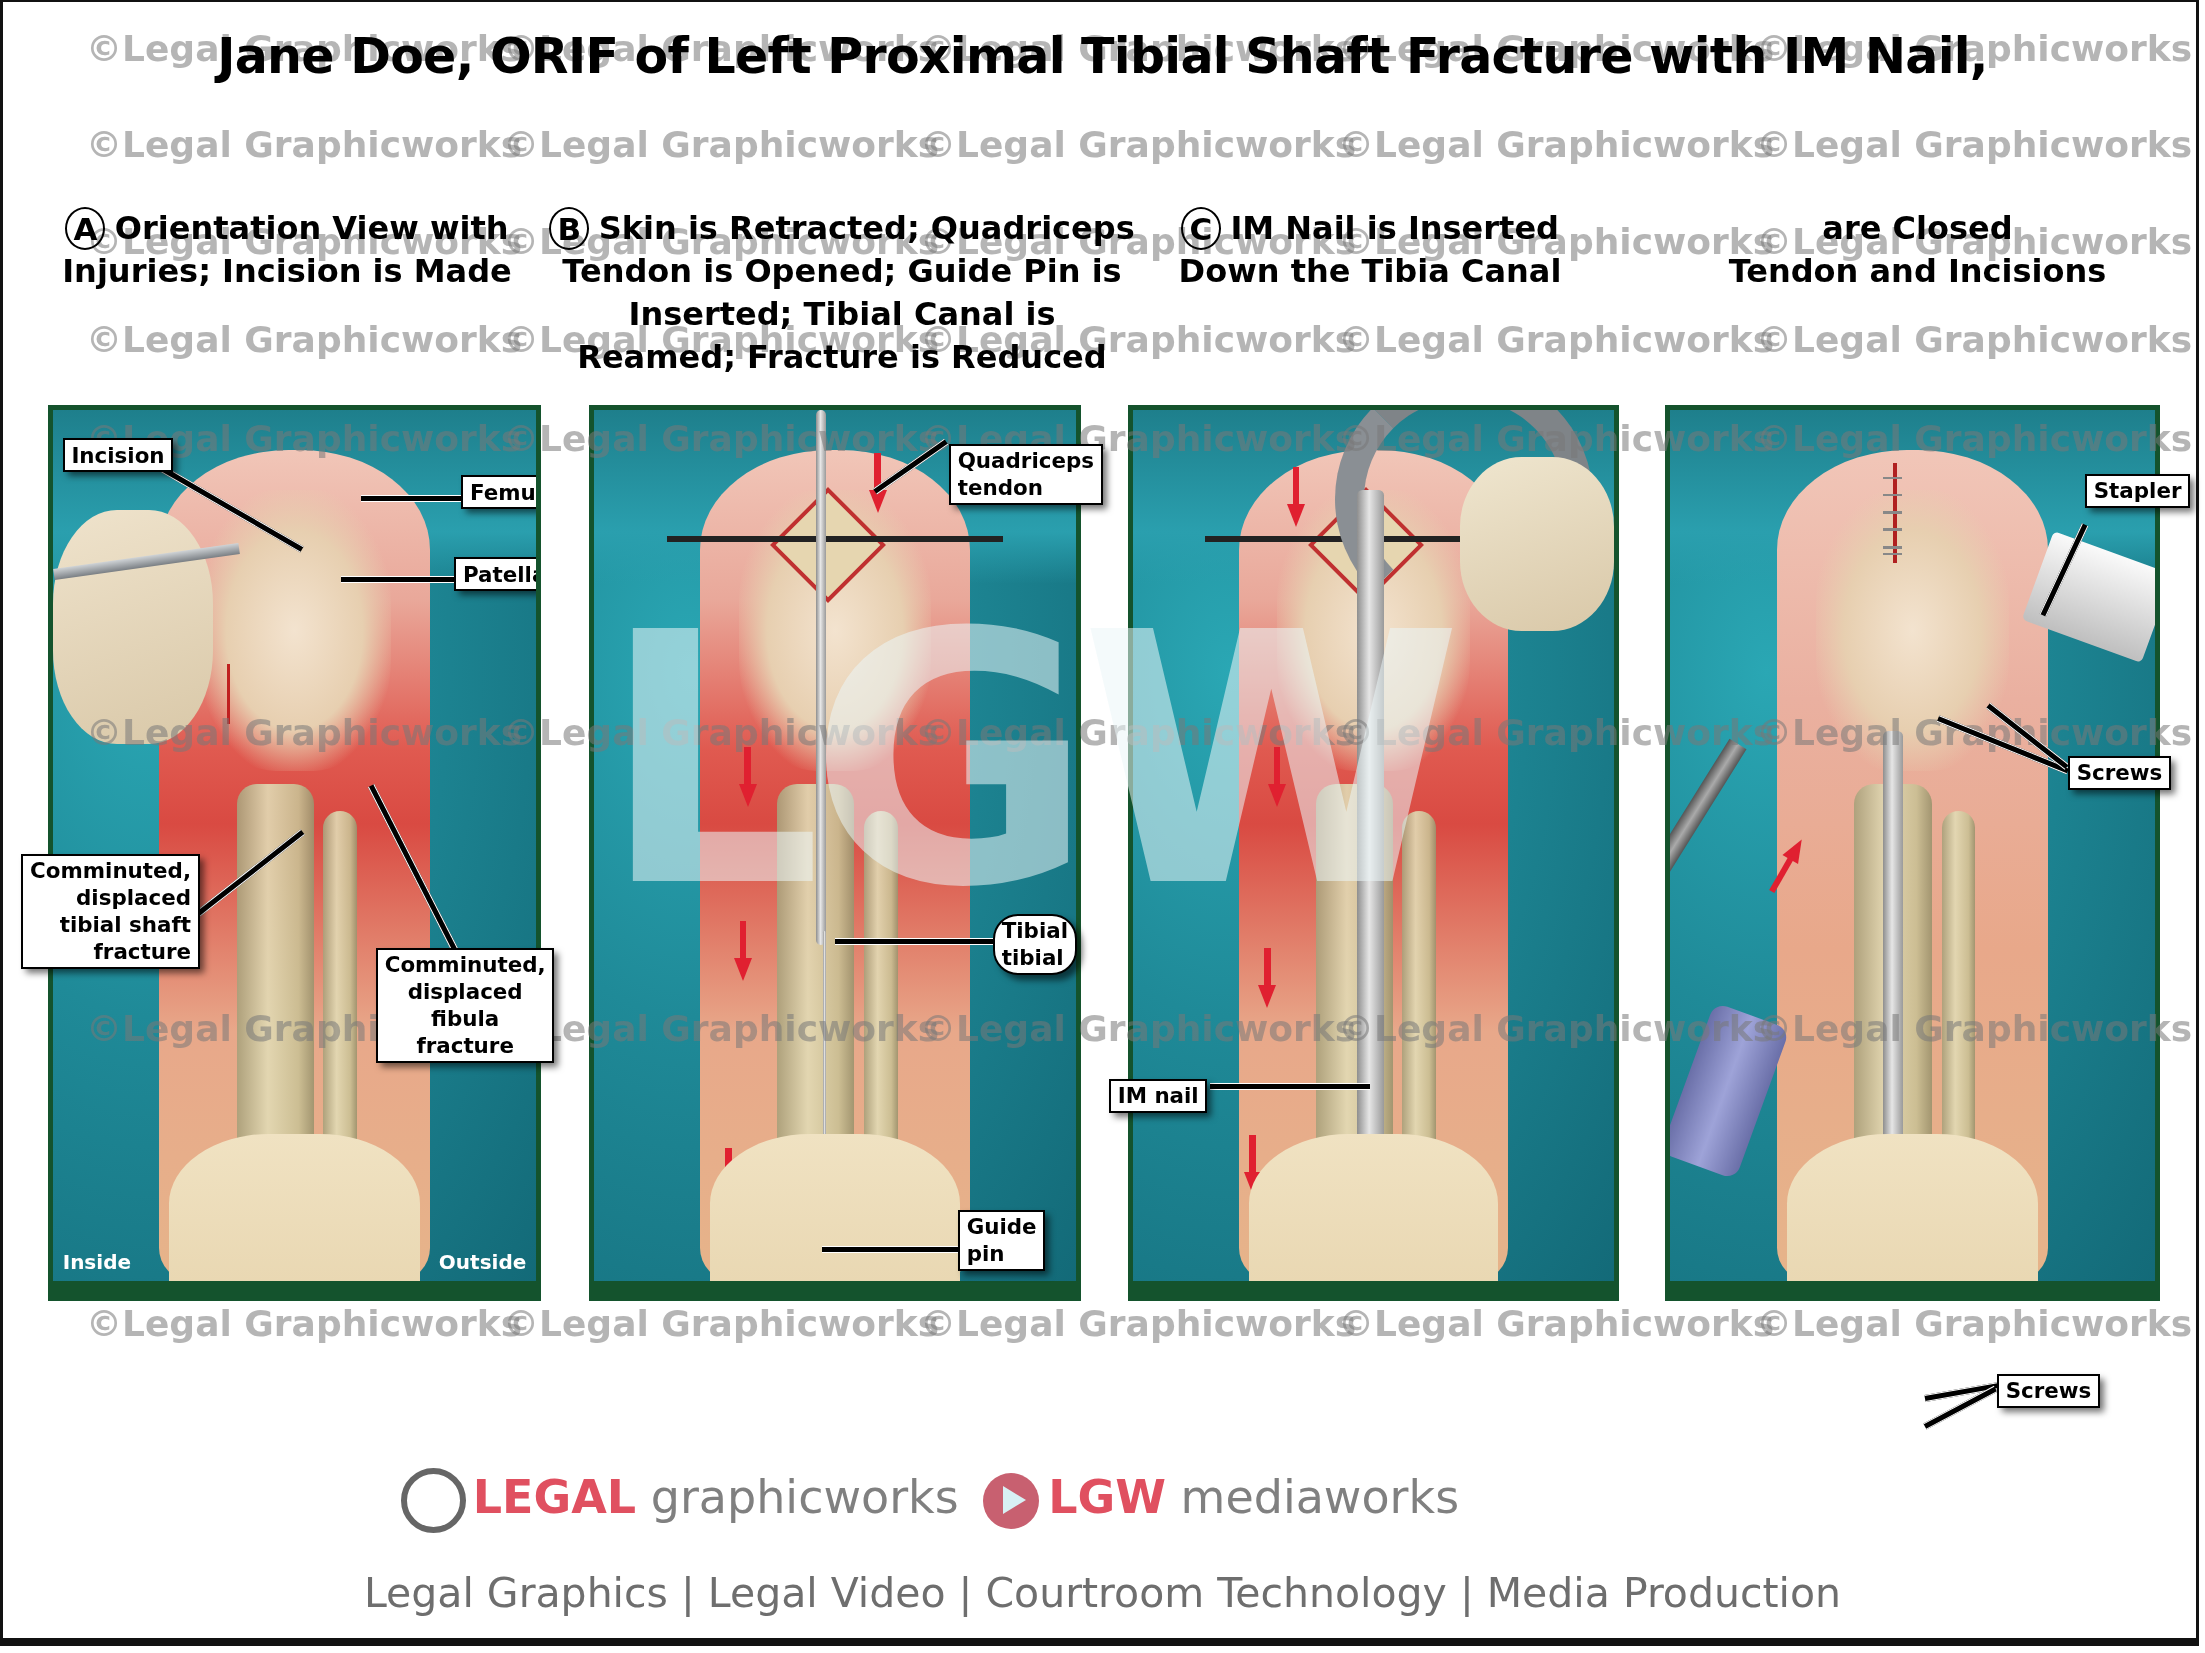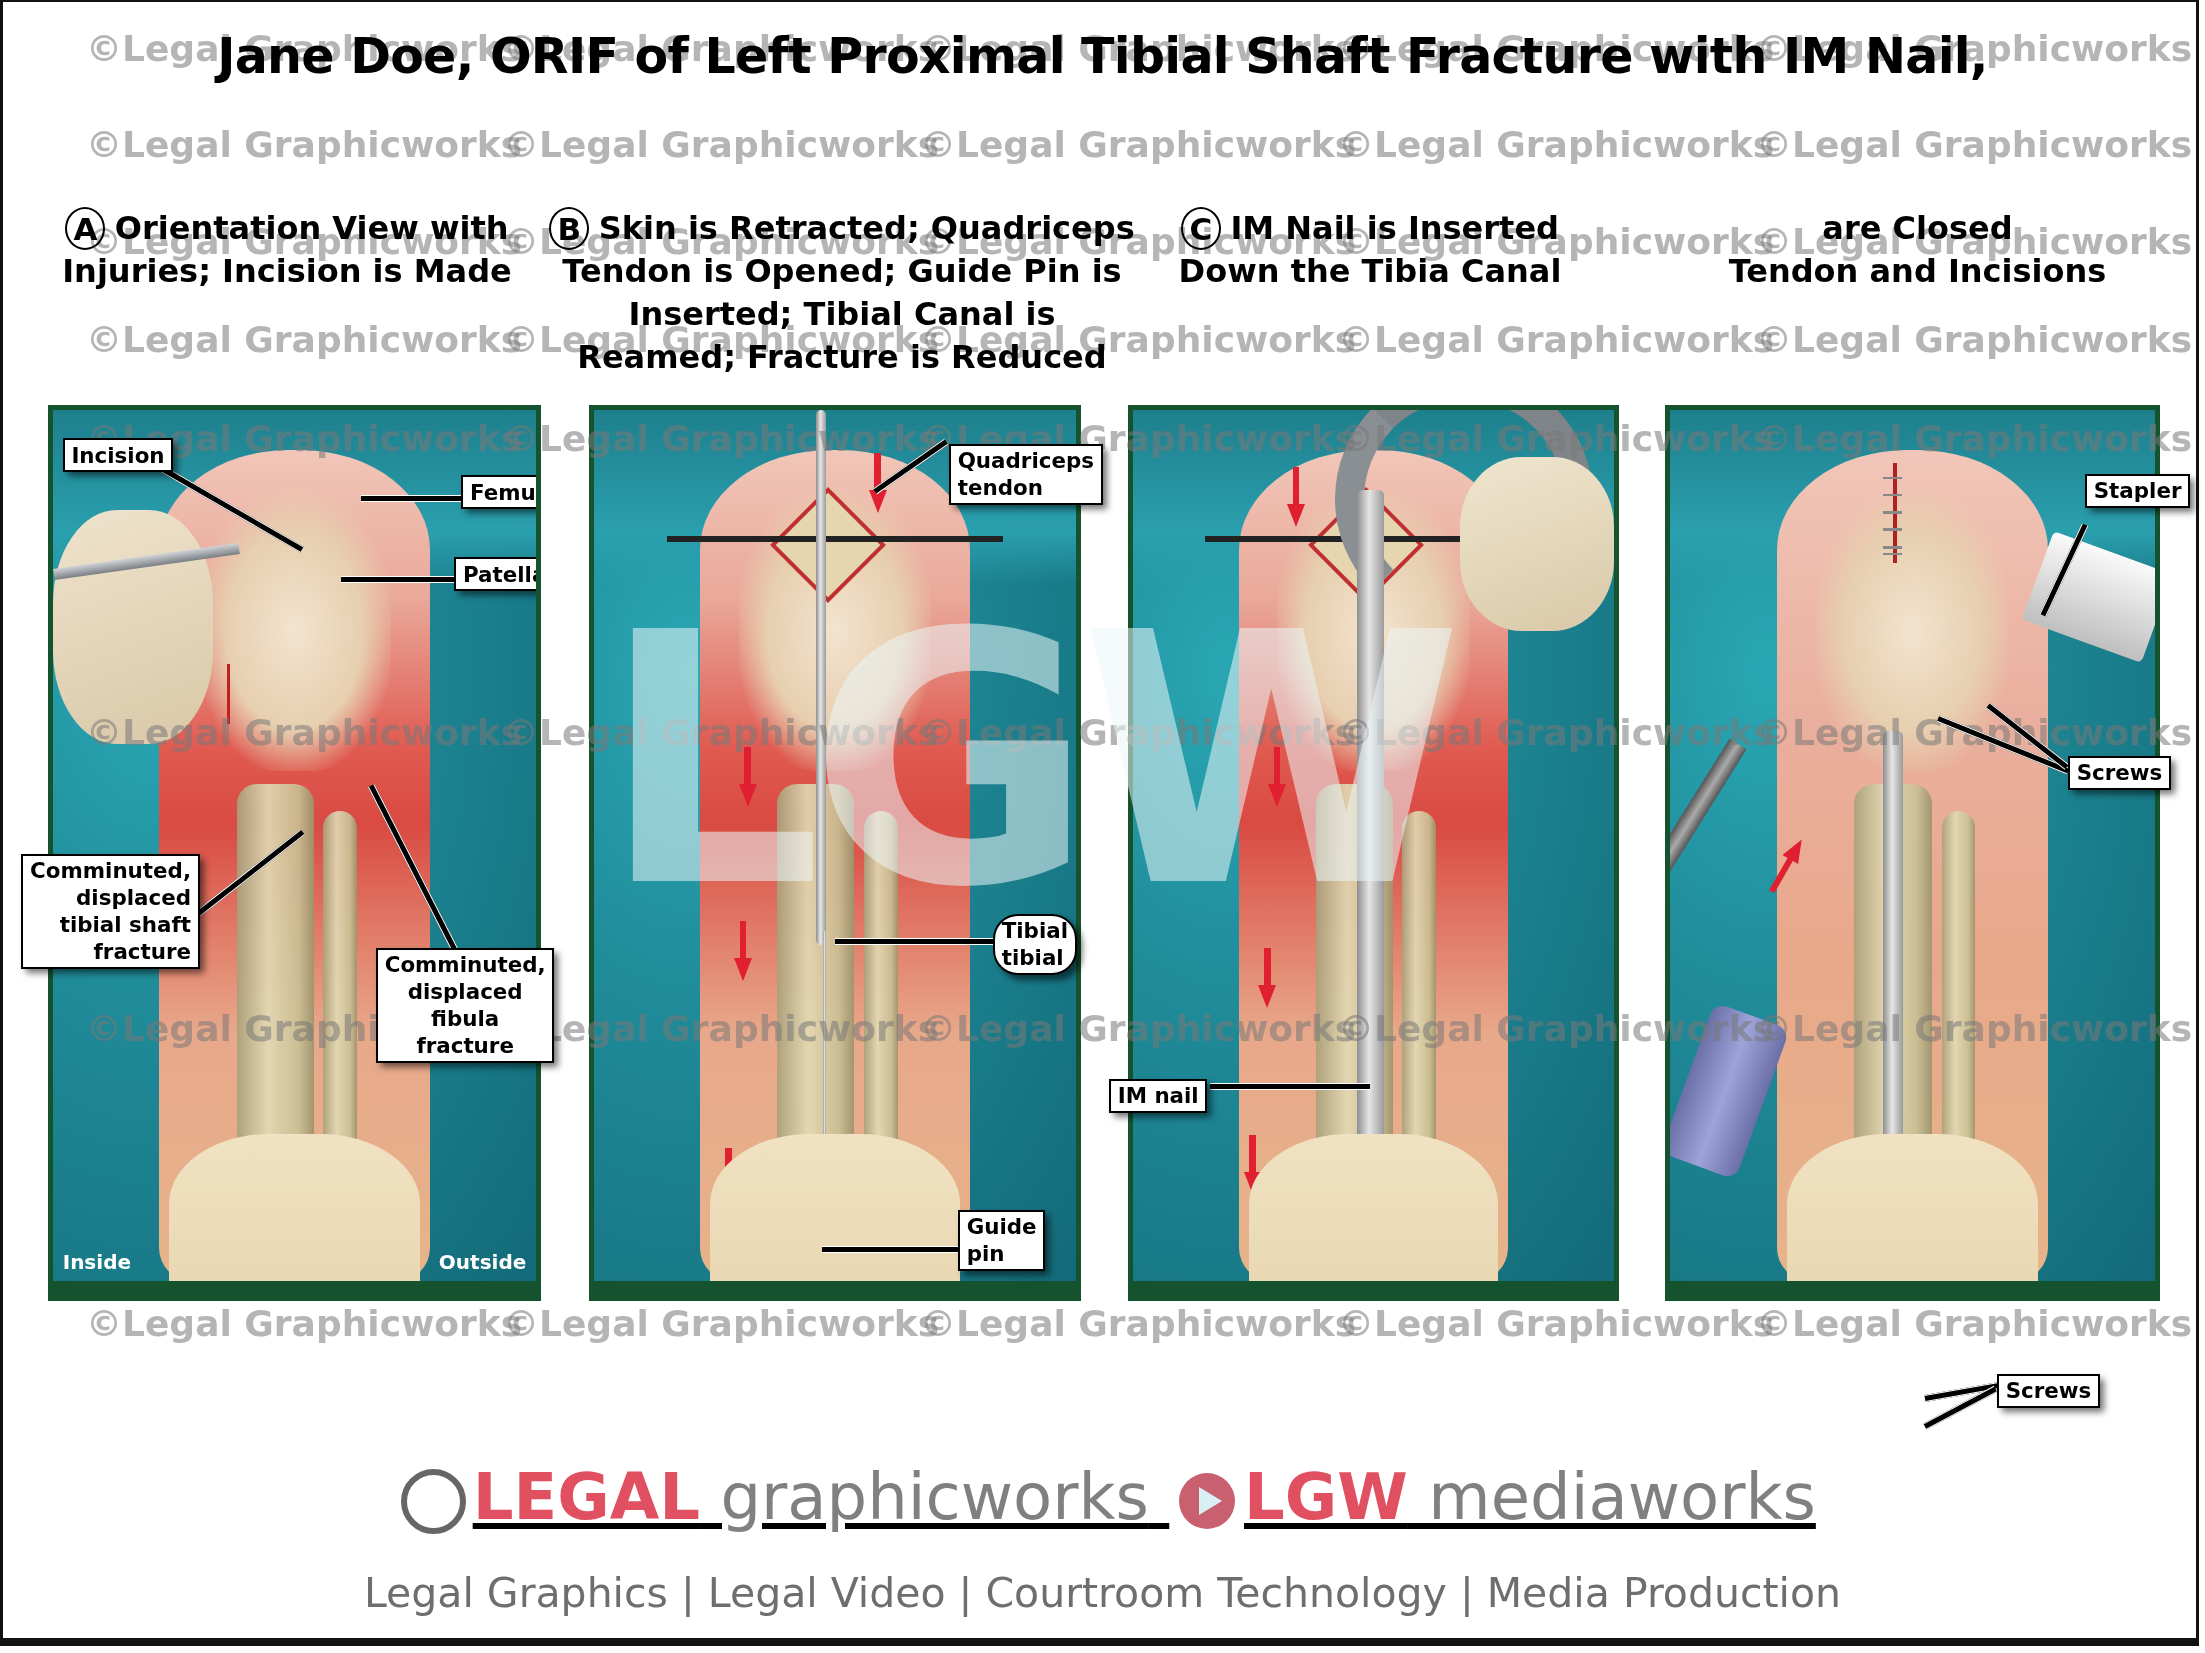--- a/index.html
+++ b/index.html
@@ -18,21 +18,21 @@
   .bone{position:absolute;border-radius:20px;background:linear-gradient(90deg,#a8a07a,#e2dbb5 40%,#c9c094 80%,#9b936d);opacity:.9;}
   .foot{position:absolute;left:24%;width:52%;bottom:-27px;height:174px;border-radius:40% 40% 10% 10%;background:linear-gradient(180deg,#f0e2c2,#e8d6b0);}
   .nail{position:absolute;background:linear-gradient(90deg,#8e8e8e,#e6e6e6 45%,#9a9a9a);border-radius:5.3px;}
   .arrow{position:absolute;width:0;height:0;border-left:9.4px solid transparent;border-right:9.4px solid transparent;border-top:23px solid #e02030;}
   .arrow::before{content:"";position:absolute;left:-3.3px;top:-60px;width:6.7px;height:40px;background:#e02030;}
   .callout{position:absolute;background:#fff;border:2.7px solid #000;box-shadow:5.3px 5.3px 6.7px rgba(0,0,0,.55);font-weight:bold;font-size:21.4px;line-height:27px;color:#000;padding:1.3px 6.7px;z-index:6;}
   .leader{position:absolute;height:5.3px;background:#000;border-top:1.3px solid #fff;border-bottom:1.3px solid #fff;transform-origin:0 50%;z-index:5;}
   .corner{position:absolute;bottom:6.7px;color:#fff;font-weight:bold;font-size:20px;z-index:6;}
   .wm{position:absolute;color:rgba(120,120,120,.55);font-weight:bold;font-size:36px;white-space:nowrap;z-index:4;pointer-events:none;}
   .lgw{position:absolute;left:601px;top:588px;font-size:347px;font-weight:bold;color:rgba(235,245,248,.55);letter-spacing:-13.4px;z-index:4;line-height:347px;}
-  .logo-row{position:absolute;left:401px;top:1460px;z-index:7;font-size:64px;line-height:74px;white-space:nowrap;text-decoration:underline;}
+  .logo-row{position:absolute;left:401px;top:1460px;z-index:7;font-size:46px;line-height:74px;white-space:nowrap;}
   .logo-legal{color:#e05060;font-weight:bold;}
   .logo-gw{color:#808080;}
   .logo-lgw{color:#e05060;font-weight:bold;}
   .play{display:inline-block;width:56px;height:56px;border-radius:50%;background:#c86070;vertical-align:middle;position:relative;margin:0 9.4px;}
   .play::after{content:"";position:absolute;left:20px;top:13.4px;border-left:23px solid #d8f0f4;border-top:14.7px solid transparent;border-bottom:14.7px solid transparent;}
   .magnifier{display:inline-block;width:53px;height:53px;border:6.7px solid #666;border-radius:50%;vertical-align:middle;margin-right:6.7px;position:relative;}
   .tagline{position:absolute;left:0;top:1569px;width:2205px;text-align:center;font-size:41px;color:#6e6e6e;z-index:7;}
 </style>
 </head>
 <body>

